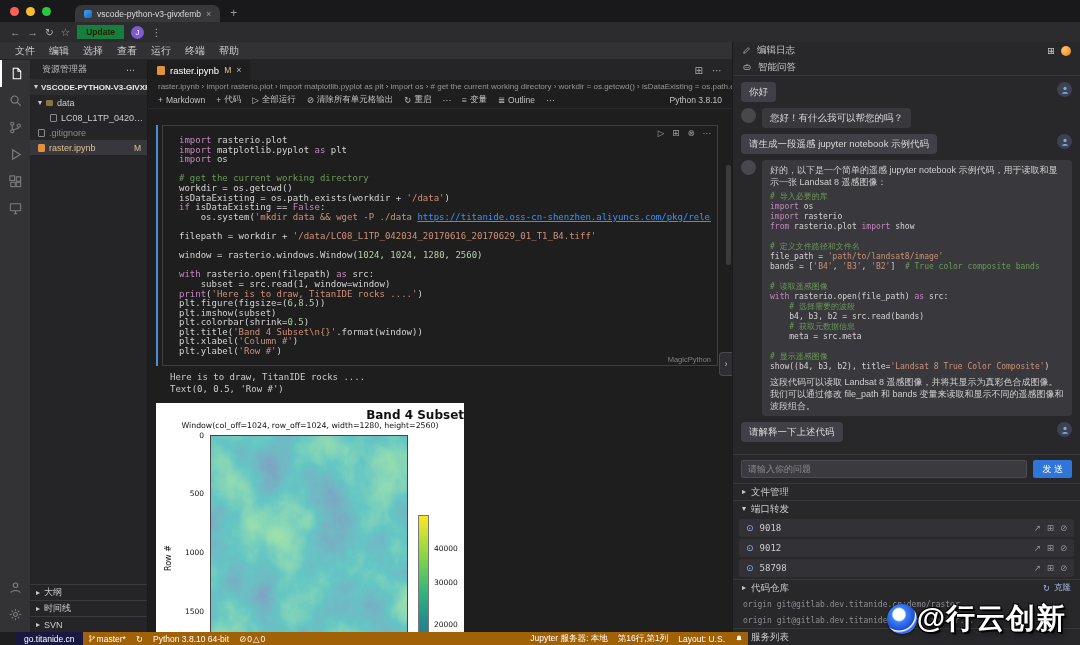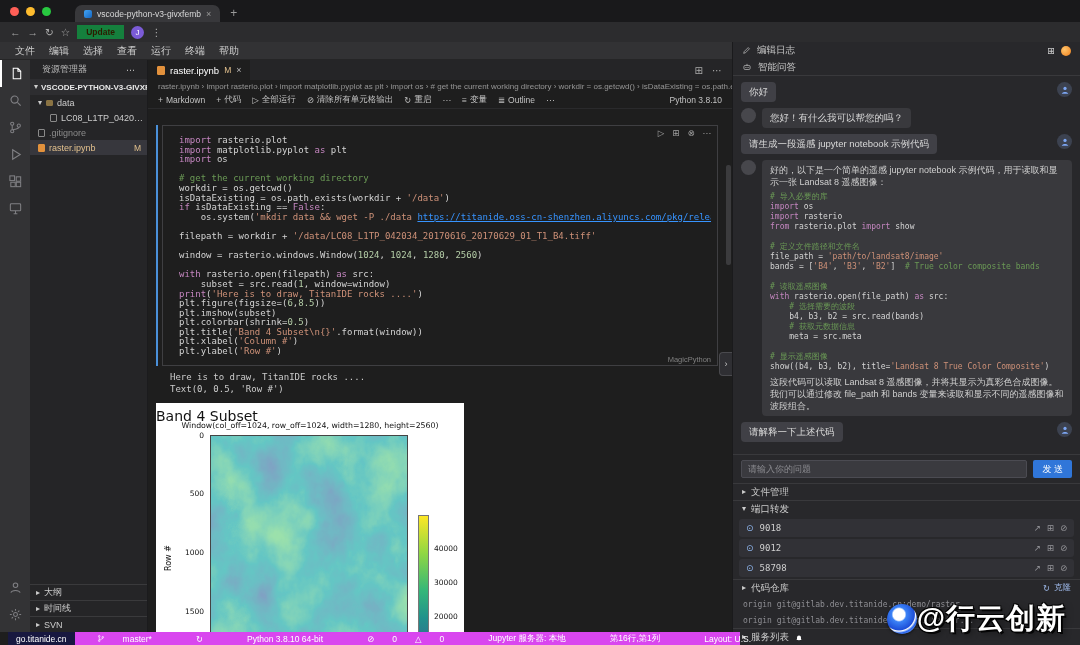--- a/index.html
+++ b/index.html
@@ -61,21 +61,21 @@
 .notebook{position:absolute;top:49px;left:0;right:0;bottom:0;overflow:hidden;padding:16px 14px 0 8px}
 .cell{position:relative;border:1px solid #3f3f42;background:#1e1e1e;padding:10px 6px 8px 16px;margin-left:6px}
 .cell-focus{position:absolute;left:-7px;top:-1px;bottom:-1px;width:2px;background:#4a90d9}
 .celltools{position:absolute;top:2px;right:6px;display:flex;gap:8px;font-size:8.5px;color:#a5a5a5}
 .code{font-family:"DejaVu Sans Mono",monospace;font-size:9px;line-height:9.6px;color:#d4d4d4;white-space:pre;overflow:hidden}
 .t-k{color:#c586c0}.t-s{color:#ce9178}.t-c{color:#6a9955}.t-n{color:#b5cea8}
 .t-l{color:#3794ff;text-decoration:underline}
 .langmode{position:absolute;right:6px;bottom:1px;font-size:7.5px;color:#808080}
 .outputs{margin:5px 0 0 14px;font-family:"DejaVu Sans Mono",monospace;font-size:9px;line-height:12.5px;color:#ccc}
 .plot{margin-top:7px;width:308px;height:300px;background:#fff;position:relative;color:#111;font-family:"DejaVu Sans",sans-serif}
-.p-title{position:absolute;top:5px;left:0;width:100%;text-align:left;font-size:14px;font-weight:normal}
+.p-title{position:absolute;top:5px;left:0;width:100%;text-align:right;font-size:12px;font-weight:bold}
 .p-sub{position:absolute;top:18px;left:0;width:100%;text-align:center;font-size:7.8px}
 .p-ylabel{position:absolute;left:8px;top:168px;transform:rotate(-90deg);transform-origin:left top;font-size:8px;white-space:nowrap}
 .ytick{position:absolute;left:4px;width:44px;text-align:right;font-size:7.5px}
 .raster{position:absolute;left:54px;top:32px;width:198px;height:262px;border:1px solid #444;overflow:hidden}
 .cbar{position:absolute;left:262px;top:112px;width:11px;height:188px;border:1px solid #777;background:linear-gradient(180deg,#fde725,#90d743 20%,#35b779 40%,#21918c 55%,#31688e 72%,#443983 88%,#440154)}
 .cbtick{position:absolute;left:278px;font-size:7.5px}
 .nbscroll{position:absolute;top:56px;right:1px;width:5px;height:100px;background:#47474a;border-radius:2px;opacity:.7}
 .panel-toggle{position:absolute;right:0;top:292px;width:13px;height:24px;background:#2f2f33;border:1px solid #4a4a4e;border-right:none;border-radius:4px 0 0 4px;display:flex;align-items:center;justify-content:center;color:#c5c5c5;font-size:9px}
 
 .aipanel{position:absolute;top:42px;right:0;width:348px;bottom:0;background:#28282b;border-left:1px solid #1a1a1c;display:flex;flex-direction:column}
@@ -98,23 +98,23 @@
 .chatinput::placeholder{color:#8b8b90}
 .sendbtn{height:18px;padding:0 9px;background:#3076d9;border:none;border-radius:2px;color:#fff;font-size:9px;font-family:inherit;white-space:nowrap}
 .ap-sec{height:17px;border-top:1px solid #39393c;display:flex;align-items:center;gap:5px;padding:0 9px;font-size:9.5px;color:#cbcbcb;flex:none}
 .sec-action{margin-left:auto;display:flex;gap:4px;font-size:8.5px;color:#9db8e8;align-items:center}
 .port-row{height:18px;margin:2px 6px;background:#313136;border-radius:3px;display:flex;align-items:center;gap:6px;padding:0 7px;font-size:9px;color:#cfcfcf;flex:none}
 .picon{color:#8fb7f0;font-size:9px}
 .pnum{font-family:"DejaVu Sans Mono",monospace}
 .pacts{margin-left:auto;display:flex;gap:6px;color:#97979c;font-size:8.5px}
 .repo-row{height:16px;display:flex;align-items:center;padding:0 10px;font-family:"DejaVu Sans Mono",monospace;font-size:8px;color:#8e8e93;white-space:nowrap;overflow:hidden;flex:none}
 
-.statusbar{position:absolute;left:8px;bottom:0;width:732px;height:13px;background:#d946ef;display:flex;align-items:center;font-size:8.5px;color:#fff}
+.statusbar{position:absolute;left:16px;bottom:0;width:732px;height:13px;background:#a16207;display:flex;align-items:center;font-size:8.5px;color:#fff}
 .st-remote{height:13px;background:#181840;display:flex;align-items:center;padding:0 8px;gap:4px;flex:none}
-.st-item{display:flex;align-items:center;gap:18px;padding:0 22px;white-space:nowrap}
+.st-item{display:flex;align-items:center;gap:1px;padding:0 5px;white-space:nowrap}
 .st-right{margin-left:auto;display:flex;align-items:center}
 
 .watermark{position:absolute;right:14px;bottom:6px;z-index:80;display:flex;align-items:center;pointer-events:none}
 .wm-logo{width:30px;height:30px;border-radius:50%;background:radial-gradient(circle at 40% 35%,#ffffff 22%,#3b82f6 28%,#1d4ed8 58%,#ffffff 62%,#2563eb 70%,#fff);box-shadow:0 1px 3px rgba(0,0,0,.6)}
 .wm-text{font-size:29px;font-weight:bold;color:#fff;letter-spacing:1px;text-shadow:2px 2px 0 rgba(0,0,0,.85),-1px -1px 0 rgba(0,0,0,.85),1px -1px 0 rgba(0,0,0,.85),-1px 1px 0 rgba(0,0,0,.85),3px 3px 6px rgba(0,0,0,.5)}
 svg{display:block}
 </style>
 </head>
 <body>
 
@@ -348,21 +348,21 @@
                 <feFuncB type="table" tableValues="0.329 0.546 0.551 0.383 0.144"></feFuncB>
               </feComponentTransfer>
             </filter>
             <rect width="198" height="262" filter="url(#viridisNoise)"></rect>
           </svg>
         </div>
         <div class="cbar"></div>
         <div>
             <div class="cbtick" style="top: 141.5px;">40000</div>
             <div class="cbtick" style="top: 175px;">30000</div>
-            <div class="cbtick" style="top: 209px; text-align: right;">20000</div>
+            <div class="cbtick" style="top: 217px; text-align: right;">20000</div>
           </div>
       </div>
       <span class="nbscroll"></span>
     </div>
     <span class="panel-toggle">›</span>
   </div>
 
   <div class="aipanel">
     <div class="ap-row">
       <svg width="9" height="9" viewBox="0 0 16 16">

